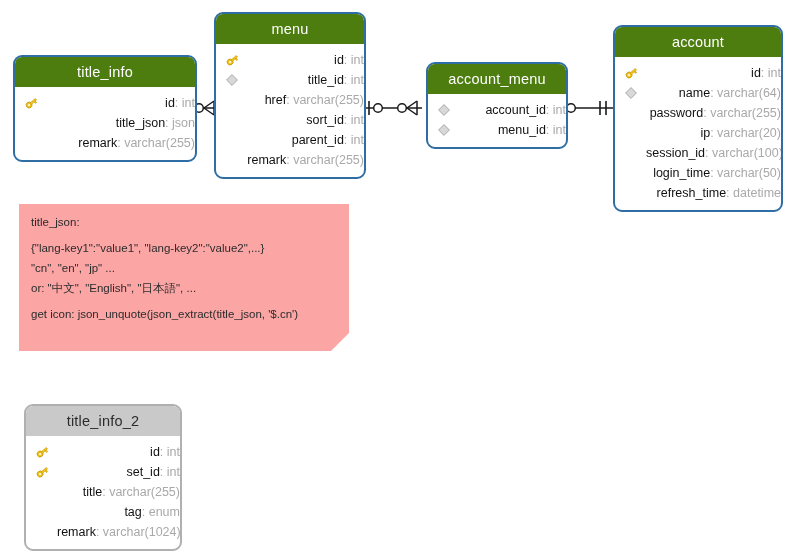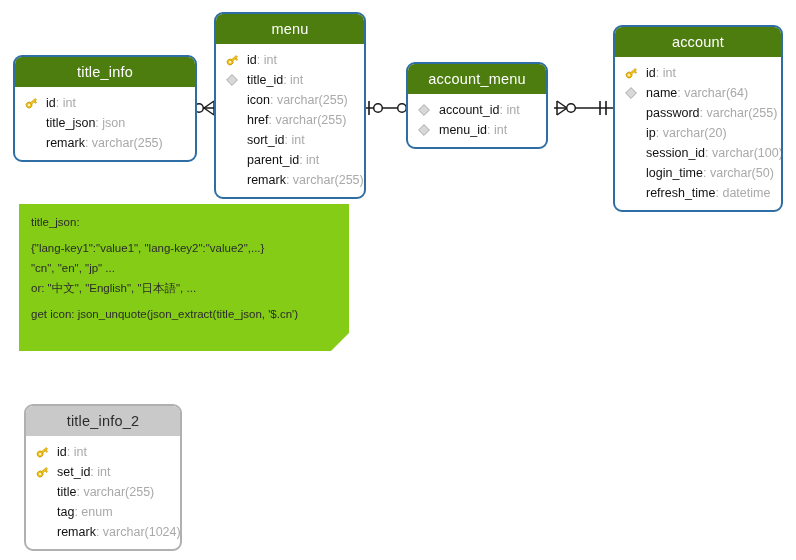--- a/index.html
+++ b/index.html
@@ -51,20 +51,21 @@
     padding: 6px 0 7px 0;
   }
   .field {
     position: relative;
     height: 20px;
     line-height: 20px;
     padding-left: 31px;
     font-size: 12.5px;
     white-space: nowrap;
     color: #1a1a1a;
+    text-align: right;
   }
   .field .fname {
     color: #111111;
   }
   .field .ftype {
     color: #a9a9a9;
   }
   .field .marker {
     position: absolute;
     left: 8px;
@@ -87,21 +88,21 @@
     left: 2px;
     top: 4px;
     width: 12px;
     height: 12px;
   }
 
   
   .note {
     position: absolute;
     box-sizing: border-box;
-    background: #84cc16;
+    background: #fca5a5;
     padding: 11px 12px 10px 12px;
   }
   .note-line {
     font-size: 11.5px;
     color: #2b2b2b;
     line-height: 15px;
     white-space: nowrap;
   }
   .note-line.gap {
     margin-top: 11px;
@@ -221,44 +222,41 @@
 
       <div class="field">
         <span class="marker">
           <svg class="diamond-icon" viewBox="0 0 12 12">
             <polygon points="6,0.6 11.4,6 6,11.4 0.6,6" fill="#d8d8d8" stroke="#a8a8a8" stroke-width="1"></polygon>
           </svg>
         </span>
         <span class="fname">title_id</span><span class="ftype">: <span>int</span></span>
       </div>
 
-      <div class="field">
-        <span class="fname">icon</span><span class="ftype">: <span>varchar(255)</span></span>
-      </div>
 
       <div class="field">
         <span class="fname">href</span><span class="ftype">: <span>varchar(255)</span></span>
       </div>
 
       <div class="field">
         <span class="fname">sort_id</span><span class="ftype">: <span>int</span></span>
       </div>
 
       <div class="field">
         <span class="fname">parent_id</span><span class="ftype">: <span>int</span></span>
       </div>
 
       <div class="field">
         <span class="fname">remark</span><span class="ftype">: <span>varchar(255)</span></span>
       </div>
 
     </div>
   </div>
 
-  <div class="entity" style="left:406px; top:62px; width:142px;">
+  <div class="entity" style="left:426px; top:62px; width:142px;">
     <div class="entity-header">account_menu</div>
     <div class="entity-body">
 
       <div class="field">
         <span class="marker">
           <svg class="diamond-icon" viewBox="0 0 12 12">
             <polygon points="6,0.6 11.4,6 6,11.4 0.6,6" fill="#d8d8d8" stroke="#a8a8a8" stroke-width="1"></polygon>
           </svg>
         </span>
         <span class="fname">account_id</span><span class="ftype">: <span>int</span></span>

